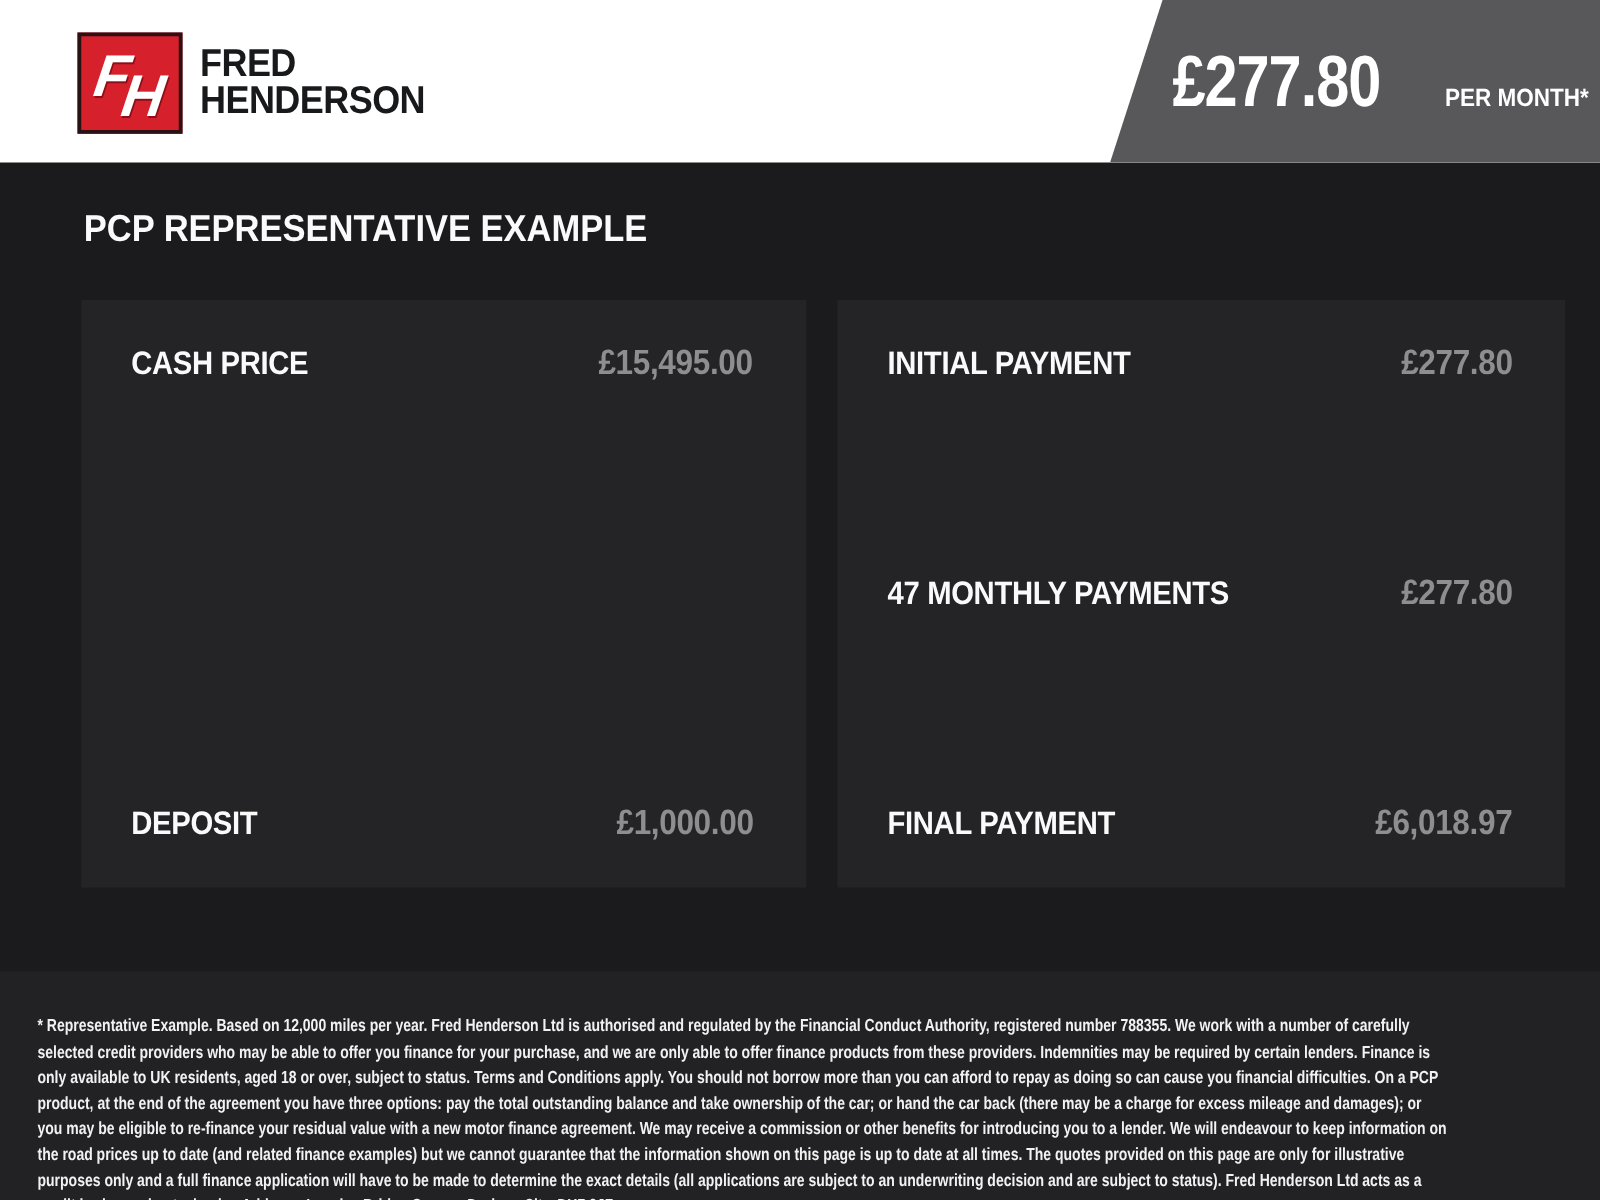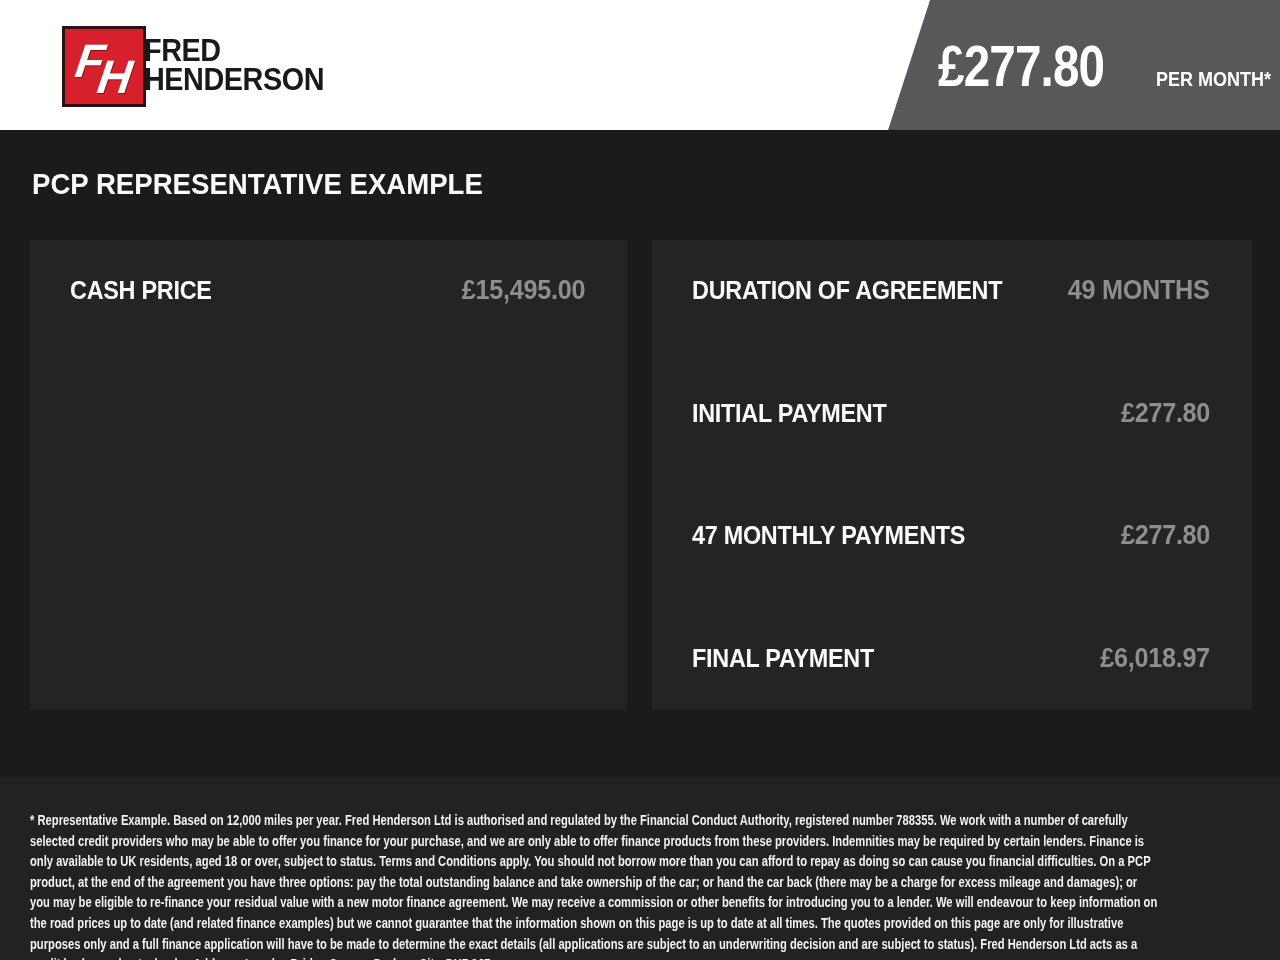--- a/index.html
+++ b/index.html
@@ -14,34 +14,34 @@
 
   
   .header{position:relative;height:130px;background:#ffffff;overflow:hidden;}
   .logo-mark{position:absolute;left:62px;top:26px;width:84px;height:81px;
     background:var(--brand-red);border:3px solid var(--logo-border);}
   .logo-mark .ltr{position:absolute;color:#fff;font-weight:bold;font-style:italic;
     font-size:47px;line-height:1;transform:skewX(-8deg);
     text-shadow:1px 1px 0 rgba(120,10,20,.8);}
   .logo-mark .ltr-f{left:11px;top:8px;}
   .logo-mark .ltr-h{left:33px;top:24px;}
-  .brand{position:absolute;left:144px;top:36px;display:flex;flex-direction:column;}
+  .brand{position:absolute;left:160px;top:36px;display:flex;flex-direction:column;}
   .brand-line{font-weight:bold;font-size:31px;line-height:29px;color:var(--brand-text);
     letter-spacing:-.5px;transform:scaleX(.93);transform-origin:left center;white-space:nowrap;}
   .banner{position:absolute;inset:0;background:var(--banner-gray);
     clip-path:polygon(72.66% 0,100% 0,100% 100%,69.38% 100%);}
   .banner-content{position:absolute;left:938px;top:50%;transform:translateY(-50%);
     display:flex;align-items:baseline;gap:15px;color:#fff;white-space:nowrap;}
   .price{font-size:58px;font-weight:bold;letter-spacing:-1px;
     transform:scaleX(.82);transform-origin:left bottom;display:inline-block;}
   .period{font-size:20px;font-weight:bold;letter-spacing:0;
     transform:scaleX(.9);transform-origin:left bottom;display:inline-block;}
 
   
-  .main{height:608px;}
+  .main{height:608px;padding-left:35px;}
   .page-title{margin:39px 0 0 32px;font-size:30px;line-height:30px;font-weight:bold;
     color:#fafafa;transform:scaleX(.92);transform-origin:left center;white-space:nowrap;}
   .panels{display:flex;gap:25px;margin:41px 28px 0 30px;}
   .panel{background:var(--panel-bg);height:470px;padding:34px 42px 36px 40px;
     display:flex;flex-direction:column;justify-content:space-between;text-align:right;}
   .panel-left{width:597px;}
   .panel-right{width:600px;}
   .row{display:flex;justify-content:space-between;align-items:baseline;}
   .flabel{font-weight:bold;font-size:26px;color:#fafafa;letter-spacing:-.3px;
     transform:scaleX(.9);transform-origin:left center;white-space:nowrap;display:inline-block;}
@@ -78,27 +78,27 @@
   <main class="main">
     <h1 class="page-title">PCP REPRESENTATIVE EXAMPLE</h1>
 
     <div class="panels">
 
       <section class="panel panel-left">
         <div class="row">
           <span class="flabel">CASH PRICE</span>
           <span class="fvalue">£15,495.00</span>
         </div>
+        <div class="row">
+          <span class="flabel">DEPOSIT</span>
+          <span class="fvalue">£1,000.00</span>
+        </div>
       </section>
 
       <section class="panel panel-right">
-        <div class="row">
-          <span class="flabel">DURATION OF AGREEMENT</span>
-          <span class="fvalue">49 MONTHS</span>
-        </div>
         <div class="row">
           <span class="flabel">INITIAL PAYMENT</span>
           <span class="fvalue">£277.80</span>
         </div>
         <div class="row">
           <span class="flabel">47 MONTHLY PAYMENTS</span>
           <span class="fvalue">£277.80</span>
         </div>
         <div class="row">
           <span class="flabel">FINAL PAYMENT</span>

